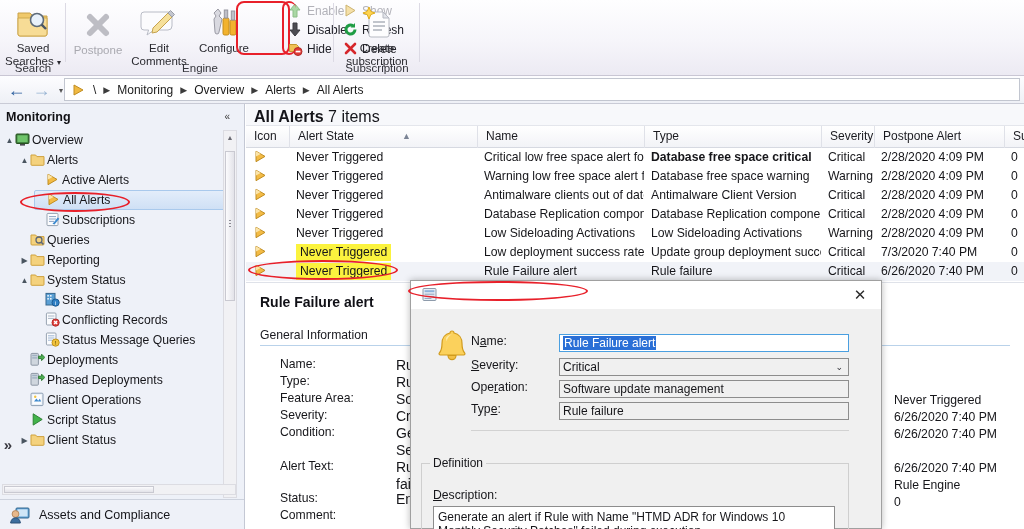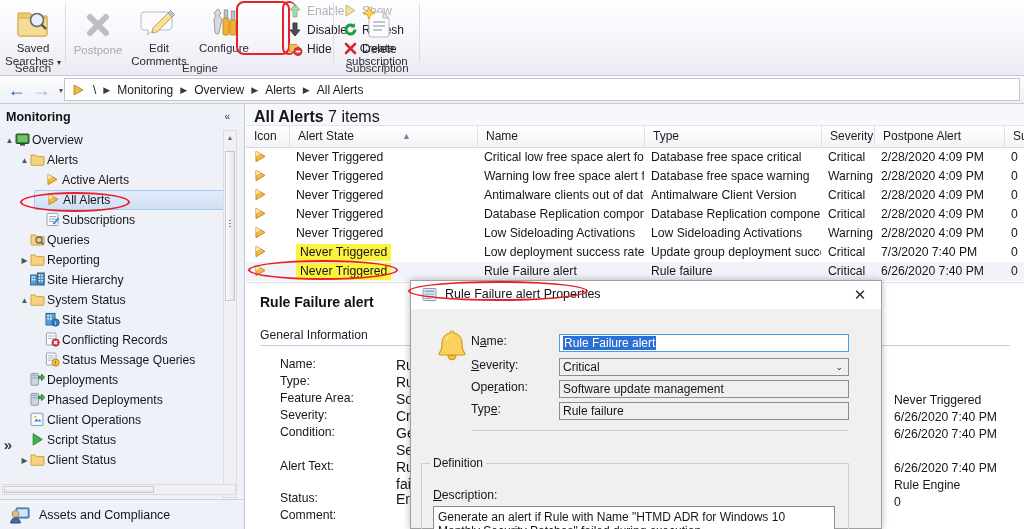--- a/index.html
+++ b/index.html
@@ -402,36 +402,20 @@
             <path d="M7.5 11.8l2-2.4 3.2-3.9 1.6 1.3-4.8 5.8z" fill="#3f8bd0"></path>
           </svg></span><span>Subscriptions</span></div>
       <div class="tnode" style="margin-left: 19px;"><span class="tw"></span><span class="ti"><svg width="15" height="15" viewBox="0 0 15 15">
             <path d="M1 3h4.6l1.3 1.6H14V12a1 1 0 0 1-1 1H2a1 1 0 0 1-1-1z" fill="#f4d27e" stroke="#cfa23f"></path>
             <circle cx="9" cy="8" r="3" fill="none" stroke="#5c6676" stroke-width="1.3"></circle>
             <line x1="11.2" y1="10.2" x2="13.4" y2="12.4" stroke="#5c6676" stroke-width="1.6"></line>
           </svg></span><span>Queries</span></div>
       <div class="tnode" style="margin-left: 19px;"><span class="tw">▶</span><span class="ti"><svg width="15" height="15" viewBox="0 0 15 15">
             <path d="M1 3h4.6l1.3 1.6H14V12.5a.8.8 0 0 1-.8.8H1.8a.8.8 0 0 1-.8-.8z" fill="#f4d27e" stroke="#cfa23f"></path>
           </svg></span><span>Reporting</span></div>
-      <div class="tnode" style="margin-left: 19px;"><span class="tw"></span><span class="ti"><svg width="15" height="15" viewBox="0 0 15 15">
-            <rect x="0.6" y="3" width="5.6" height="10" fill="#5a9fd4" stroke="#37688f"></rect>
-            <rect x="7.4" y="1" width="6.8" height="12" fill="#4a8cc4" stroke="#2f5b80"></rect>
-            <g fill="#e9f3fb">
-              <rect x="1.6" y="4.3" width="1.5" height="1.5"></rect>
-              <rect x="3.8" y="4.3" width="1.5" height="1.5"></rect>
-              <rect x="1.6" y="7" width="1.5" height="1.5"></rect>
-              <rect x="3.8" y="7" width="1.5" height="1.5"></rect>
-              <rect x="8.6" y="2.4" width="1.6" height="1.6"></rect>
-              <rect x="11.2" y="2.4" width="1.6" height="1.6"></rect>
-              <rect x="8.6" y="5.2" width="1.6" height="1.6"></rect>
-              <rect x="11.2" y="5.2" width="1.6" height="1.6"></rect>
-              <rect x="8.6" y="8" width="1.6" height="1.6"></rect>
-              <rect x="11.2" y="8" width="1.6" height="1.6"></rect>
-            </g>
-          </svg></span><span>Site Hierarchy</span></div>
       <div class="tnode" style="margin-left: 19px;"><span class="tw">▲</span><span class="ti"><svg width="15" height="15" viewBox="0 0 15 15">
             <path d="M1 3h4.6l1.3 1.6H14V12.5a.8.8 0 0 1-.8.8H1.8a.8.8 0 0 1-.8-.8z" fill="#f4d27e" stroke="#cfa23f"></path>
           </svg></span><span>System Status</span></div>
       <div class="tnode" style="margin-left: 34px;"><span class="tw"></span><span class="ti"><svg width="15" height="15" viewBox="0 0 15 15">
             <rect x="1" y="1.4" width="9" height="11.6" fill="#5a9fd4" stroke="#37688f"></rect>
             <g fill="#e9f3fb">
               <rect x="2.3" y="3" width="1.6" height="1.6"></rect>
               <rect x="5" y="3" width="1.6" height="1.6"></rect>
               <rect x="2.3" y="6" width="1.6" height="1.6"></rect>
               <rect x="5" y="6" width="1.6" height="1.6"></rect>
@@ -532,21 +516,21 @@
     </div>
 
   <div id="rows">
       <div class="row" style="top: 44px;">
         <div class="cell" style="left: 0px; width: 43px;"><span style="display:inline-block;vertical-align:-3px;"><svg width="15" height="15" viewBox="0 0 15 15">
               <path d="M3 2.2l9 5.2-9 5.3z" fill="#f3bb45" stroke="#c08d22"></path>
               <path d="M3 2.2l4.6 2.7L3 7.4z" fill="#fbe4a8"></path>
             </svg></span></div>
         <div class="cell" style="left: 43px; width: 188px;"><span>Never Triggered</span></div>
         <div class="cell" style="left: 231px; width: 167px;"><span>Critical low free space alert for da...</span></div>
-        <div class="cell" style="left: 398px; width: 177px;"><span>Database free space critical</span></div>
+        <div class="cell" style="left: 398px; width: 177px; font-weight: bold;"><span>Database free space critical</span></div>
         <div class="cell" style="left: 575px; width: 53px;"><span>Critical</span></div>
         <div class="cell" style="left: 628px; width: 130px;"><span>2/28/2020 4:09 PM</span></div>
         <div class="cell" style="left: 758px; width: 30px;"><span>0</span></div>
       </div>
       <div class="row" style="top: 63px;">
         <div class="cell" style="left: 0px; width: 43px;"><span style="display:inline-block;vertical-align:-3px;"><svg width="15" height="15" viewBox="0 0 15 15">
               <path d="M3 2.2l9 5.2-9 5.3z" fill="#f3bb45" stroke="#c08d22"></path>
               <path d="M3 2.2l4.6 2.7L3 7.4z" fill="#fbe4a8"></path>
             </svg></span></div>
         <div class="cell" style="left: 43px; width: 188px;"><span>Never Triggered</span></div>
@@ -659,21 +643,20 @@
       <svg width="15" height="15" viewBox="0 0 15 15">
         <rect x="1" y="1.5" width="13" height="12" rx="1" fill="#e7edf5" stroke="#8e9bab"></rect>
         <rect x="2.6" y="3.2" width="9.8" height="2" fill="#8fb4db"></rect>
         <g stroke="#8fa3bb" stroke-width="1">
             <line x1="2.6" y1="7.2" x2="12.4" y2="7.2"></line>
             <line x1="2.6" y1="9.4" x2="12.4" y2="9.4"></line>
             <line x1="2.6" y1="11.4" x2="9.4" y2="11.4"></line>
           </g>
       </svg>
     </span>
-    <span id="dlgtitle">Rule Failure alert Properties</span>
     <span id="dlgclose">✕</span>
   </div>
 
   <div id="dlgbody">
     <span id="bell">
       <svg width="38" height="38" viewBox="0 0 38 38">
         <path d="M19 4c1.2 0 2 .9 2 2 5 1 8 5.2 8 10.5 0 5 1 7.6 2.6 9.3.8.9.2 2.2-1 2.2H7.4c-1.2 0-1.8-1.3-1-2.2C8 24.1 9 21.5 9 16.5 9 11.2 12 7 17 6c0-1.1.8-2 2-2z" fill="#fbd15c" stroke="#d19b1d" stroke-width="1.2"></path>
         <path d="M15 28.5h8c0 2.4-1.8 4.2-4 4.2s-4-1.8-4-4.2z" fill="#f2c046" stroke="#d19b1d" stroke-width="1.2"></path>
         <path d="M13 11c1.5-2.2 3.6-3.4 6-3.7-3 1.6-4.8 4-5.4 7.3z" fill="#fdeaa8"></path>
       </svg>

